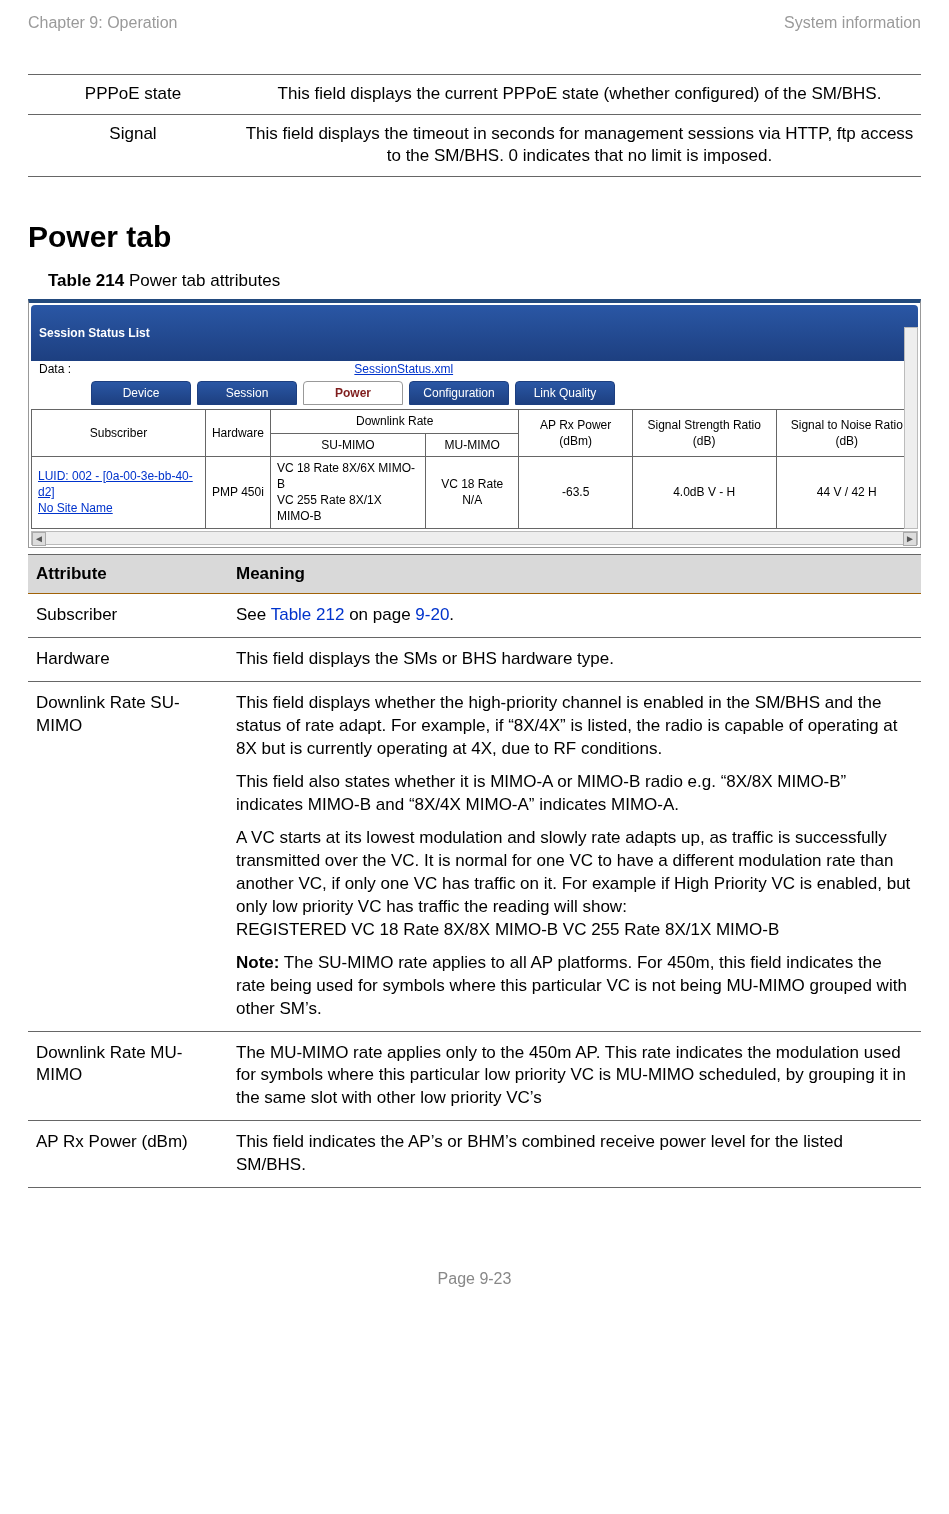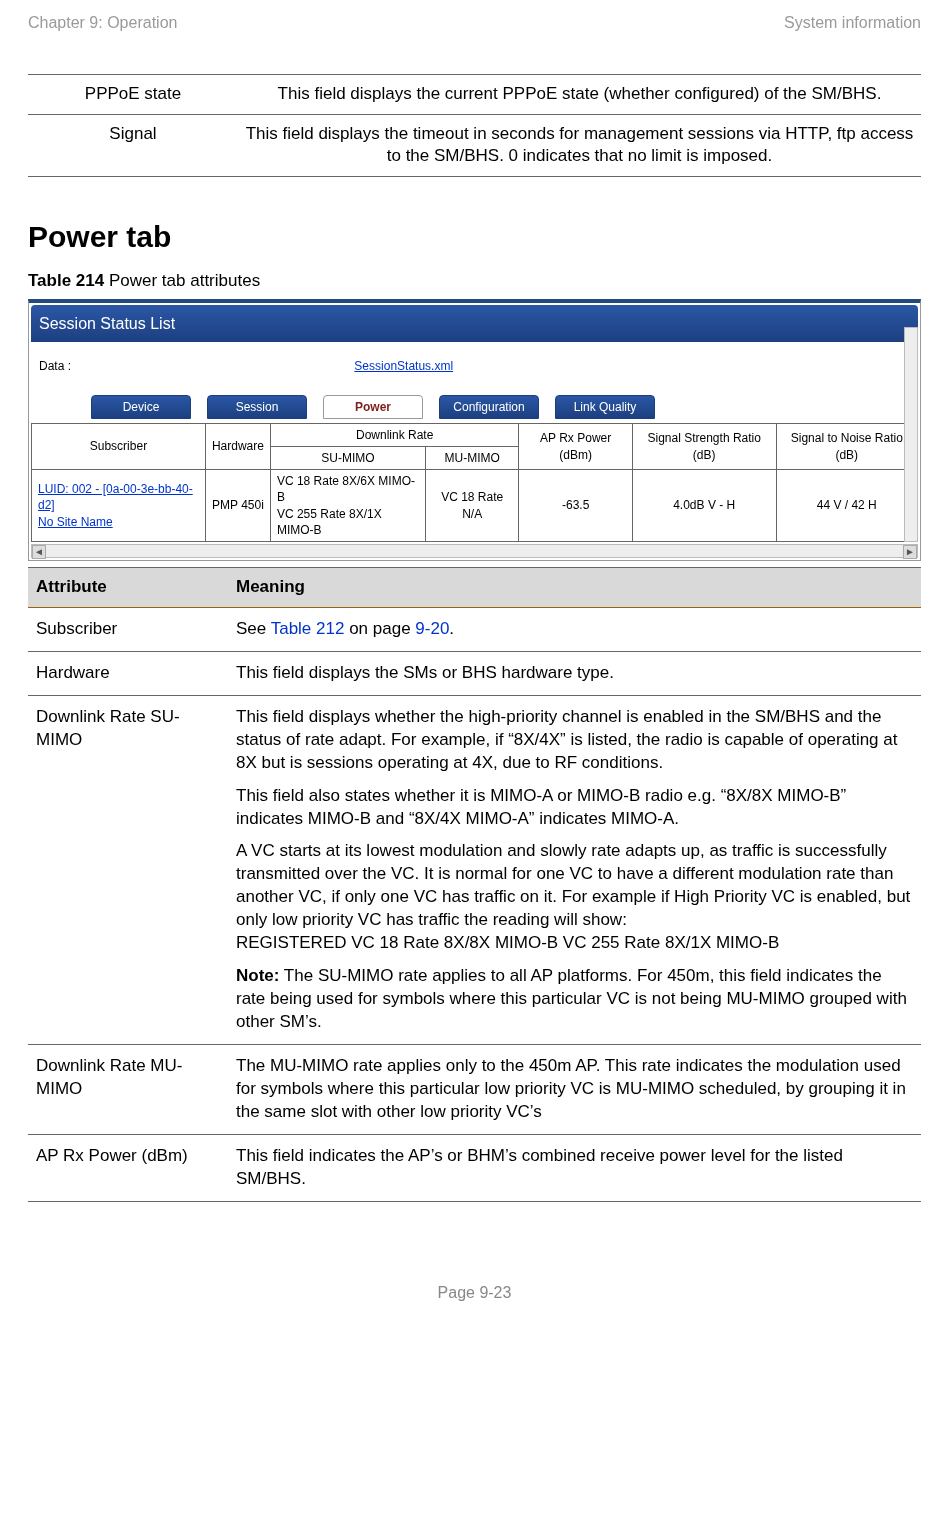--- a/index.html
+++ b/index.html
@@ -31,49 +31,49 @@
     border-bottom: 1px solid #666;
     padding: 8px 6px;
     vertical-align: top;
   }
   .upper-table td.key { width: 210px; }
   h2.section-title {
     font-size: 30px;
     font-weight: bold;
     margin: 10px 0 12px 0;
   }
-  .table-caption { margin-bottom: 6px; }
+  .table-caption { margin-bottom: 6px; margin-left: 20px; }
   .table-caption .bold { font-weight: bold; }
   .screenshot-wrap {
     border-top: 4px solid #234a7d;
     border-left: 1px solid #999;
     border-right: 1px solid #999;
     border-bottom: 1px solid #999;
     padding: 2px;
     background: #fff;
     font-size: 12px;
     position: relative;
   }
   .ss-titlebar {
     background: linear-gradient(#2a57a5,#1d3f80);
     color: #fff;
-    padding: 8px 8px;
-    font-weight: normal;
-    font-size: 16px;
+    padding: 20px 8px;
+    font-weight: bold;
+    font-size: 12px;
     border-radius: 4px 4px 0 0;
   }
   .ss-datarow {
-    padding: 16px 8px;
+    padding: 0 8px;
     color: #0033cc;
   }
   .ss-datarow .lbl { color: #000; margin-right: 280px; }
   .ss-link { text-decoration: underline; color: #0033cc; }
   .ss-tabs {
     display: flex;
-    gap: 16px;
+    gap: 6px;
     padding: 4px 60px;
   }
   .ss-tab {
     flex: 0 0 100px;
     text-align: center;
     padding: 3px 0;
     border-radius: 4px 4px 0 0;
     font-size: 12px;
     background: linear-gradient(#2a57a5,#1d3f80);
     color: #fff;
@@ -247,21 +247,21 @@
       <span>See </span><span class="link-blue">Table 212</span><span> on page </span><span class="link-blue">9-20</span><span>.</span>
     </td>
   </tr>
   <tr>
     <td class="key">Hardware</td>
     <td>This field displays the SMs or BHS hardware type.</td>
   </tr>
   <tr>
     <td class="key">Downlink Rate  SU-MIMO</td>
     <td>
-      <p>This field displays whether the high-priority channel is enabled in the SM/BHS and the status of rate adapt. For example, if “8X/4X” is listed, the radio is capable of operating at 8X but is sessions operating at 4X, due to RF conditions.</p>
+      <p>This field displays whether the high-priority channel is enabled in the SM/BHS and the status of rate adapt. For example, if “8X/4X” is listed, the radio is capable of operating at 8X but is currently operating at 4X, due to RF conditions.</p>
       <p>This field also states whether it is MIMO-A or MIMO-B radio e.g. “8X/8X MIMO-B” indicates MIMO-B and “8X/4X MIMO-A” indicates MIMO-A.</p>
       <p>
         <span>A VC starts at its lowest modulation and slowly rate adapts up, as traffic is successfully transmitted over the VC. It is normal for one VC to have a different modulation rate than another VC, if only one VC has traffic on it. For example if High Priority VC is enabled, but only low priority VC has traffic the reading will show:</span><br>
         <span>REGISTERED VC 18 Rate 8X/8X MIMO-B VC 255 Rate 8X/1X MIMO-B</span>
       </p>
       <p>
         <b>Note:</b><span> The SU-MIMO rate applies to all AP platforms. For 450m, this field indicates the rate being used for symbols where this particular VC is not being MU-MIMO grouped with other SM’s.</span>
       </p>
     </td>
   </tr>

